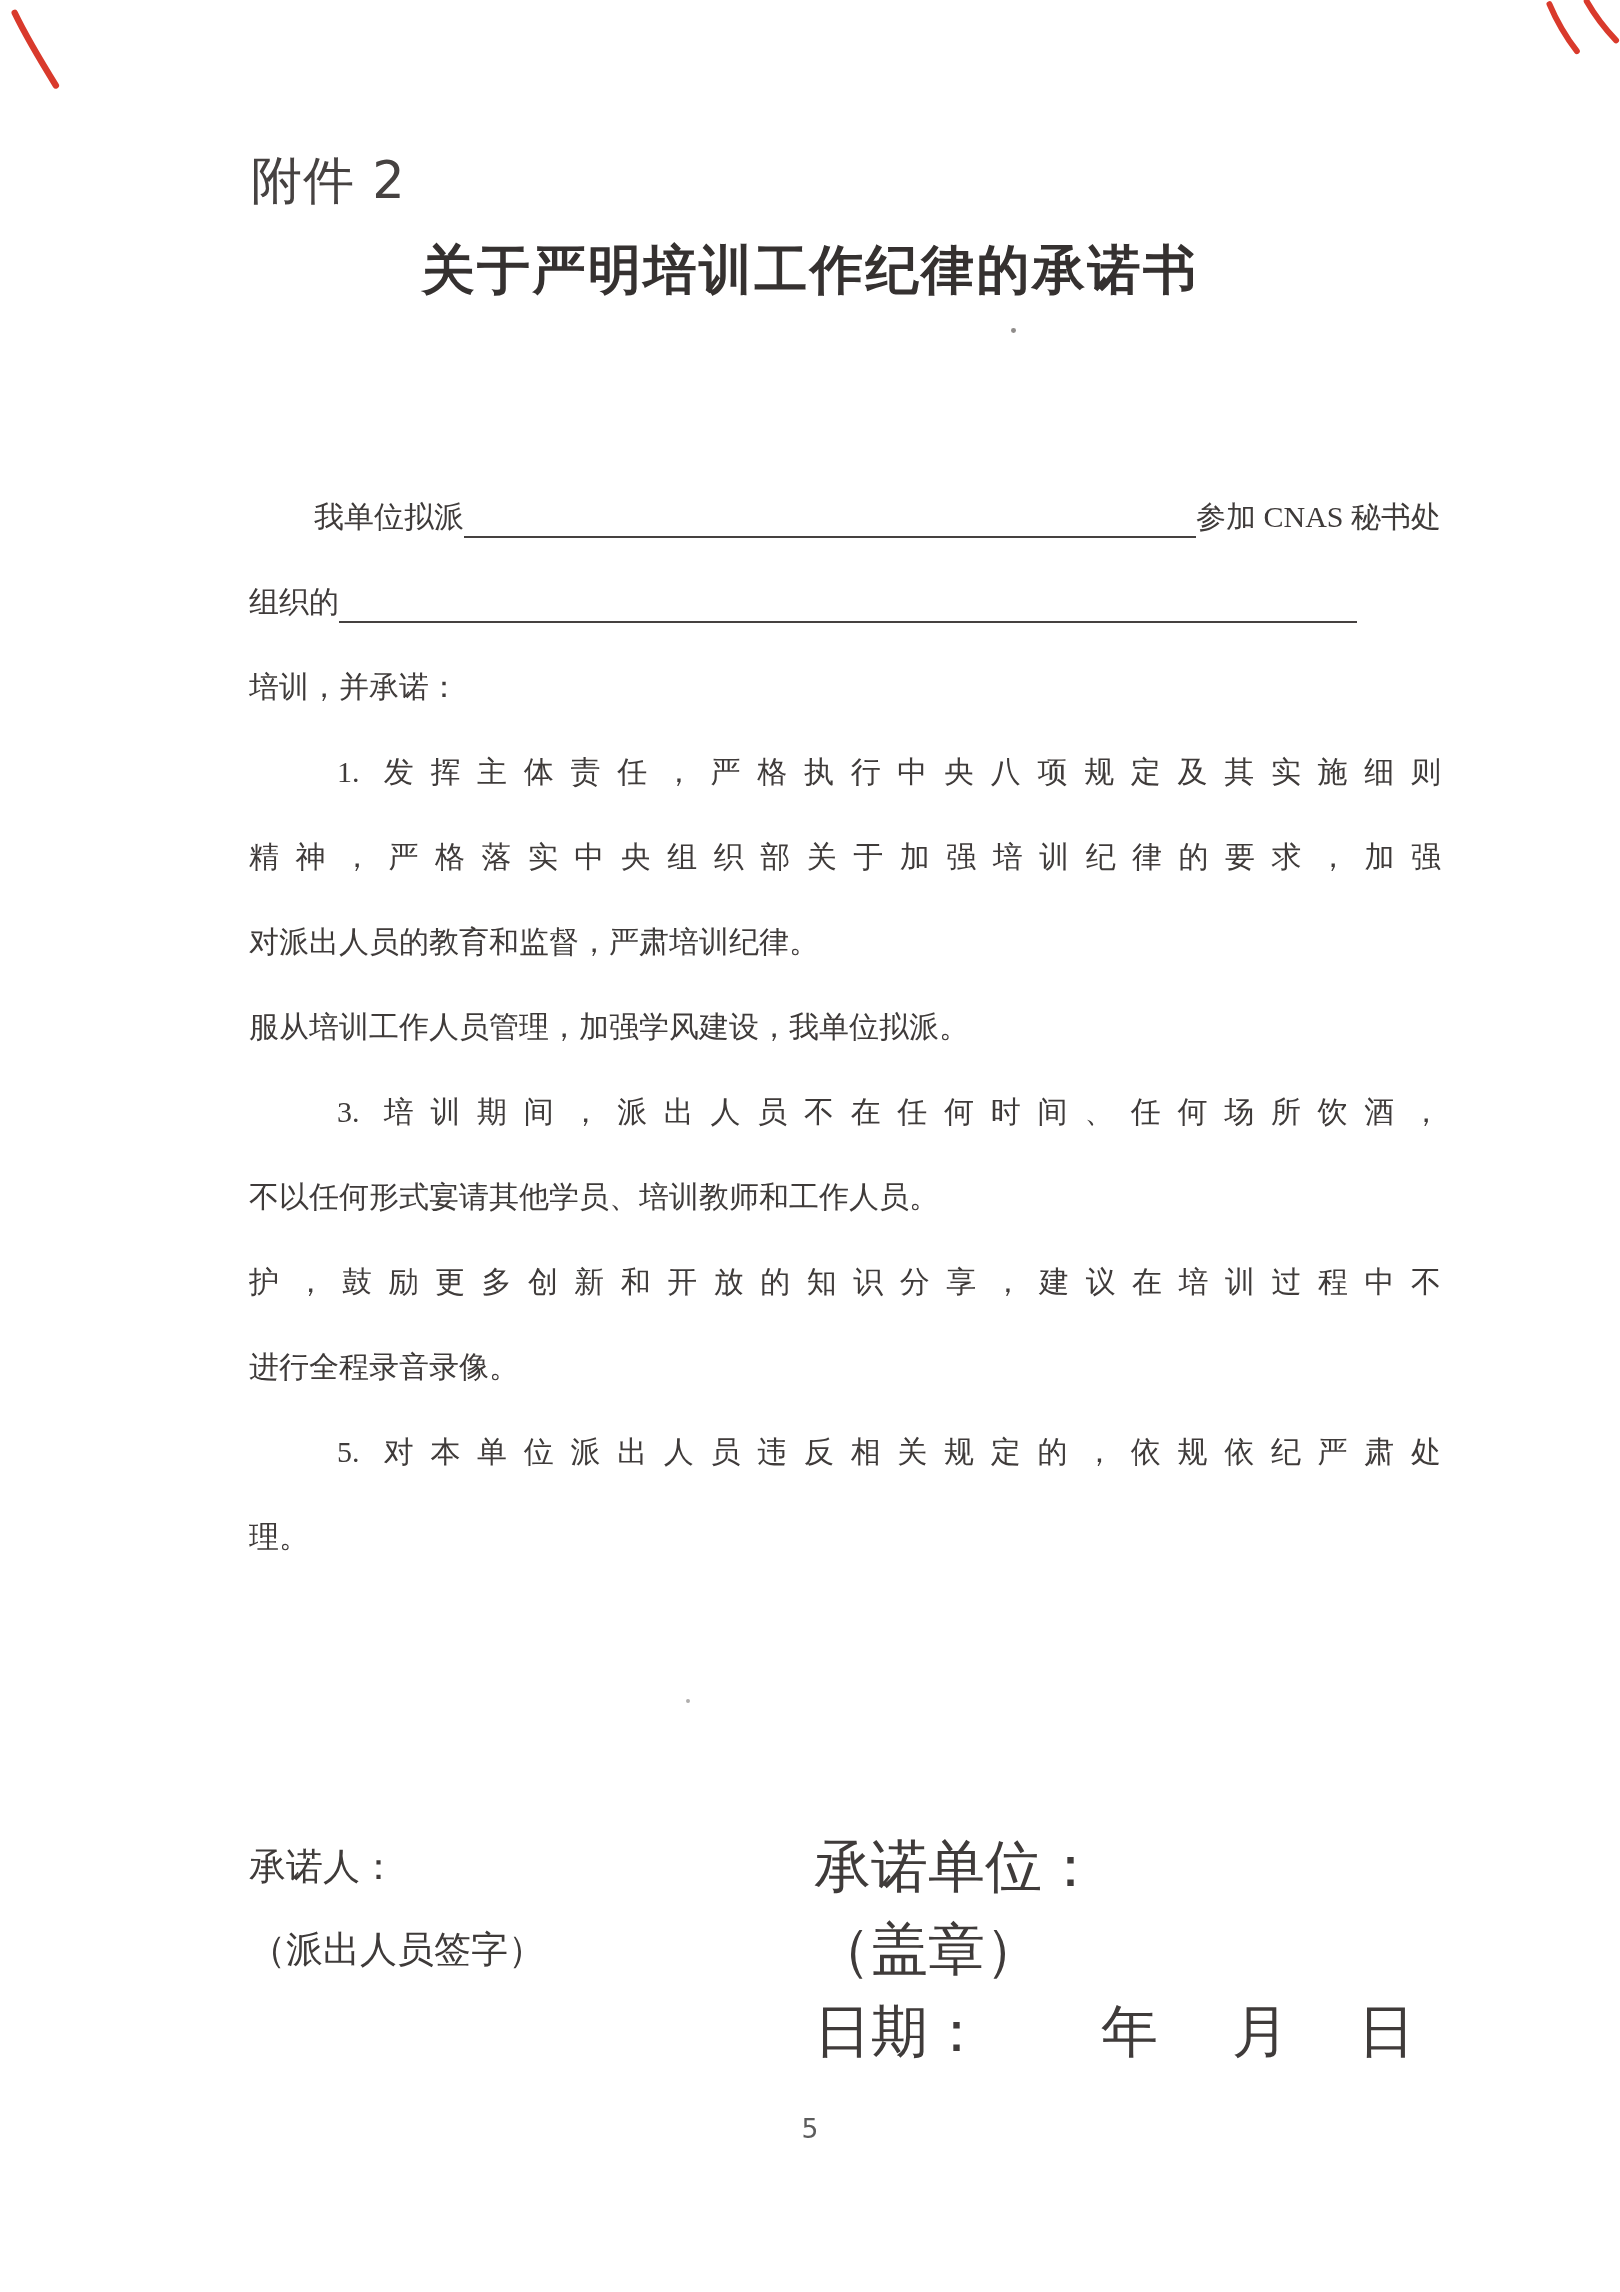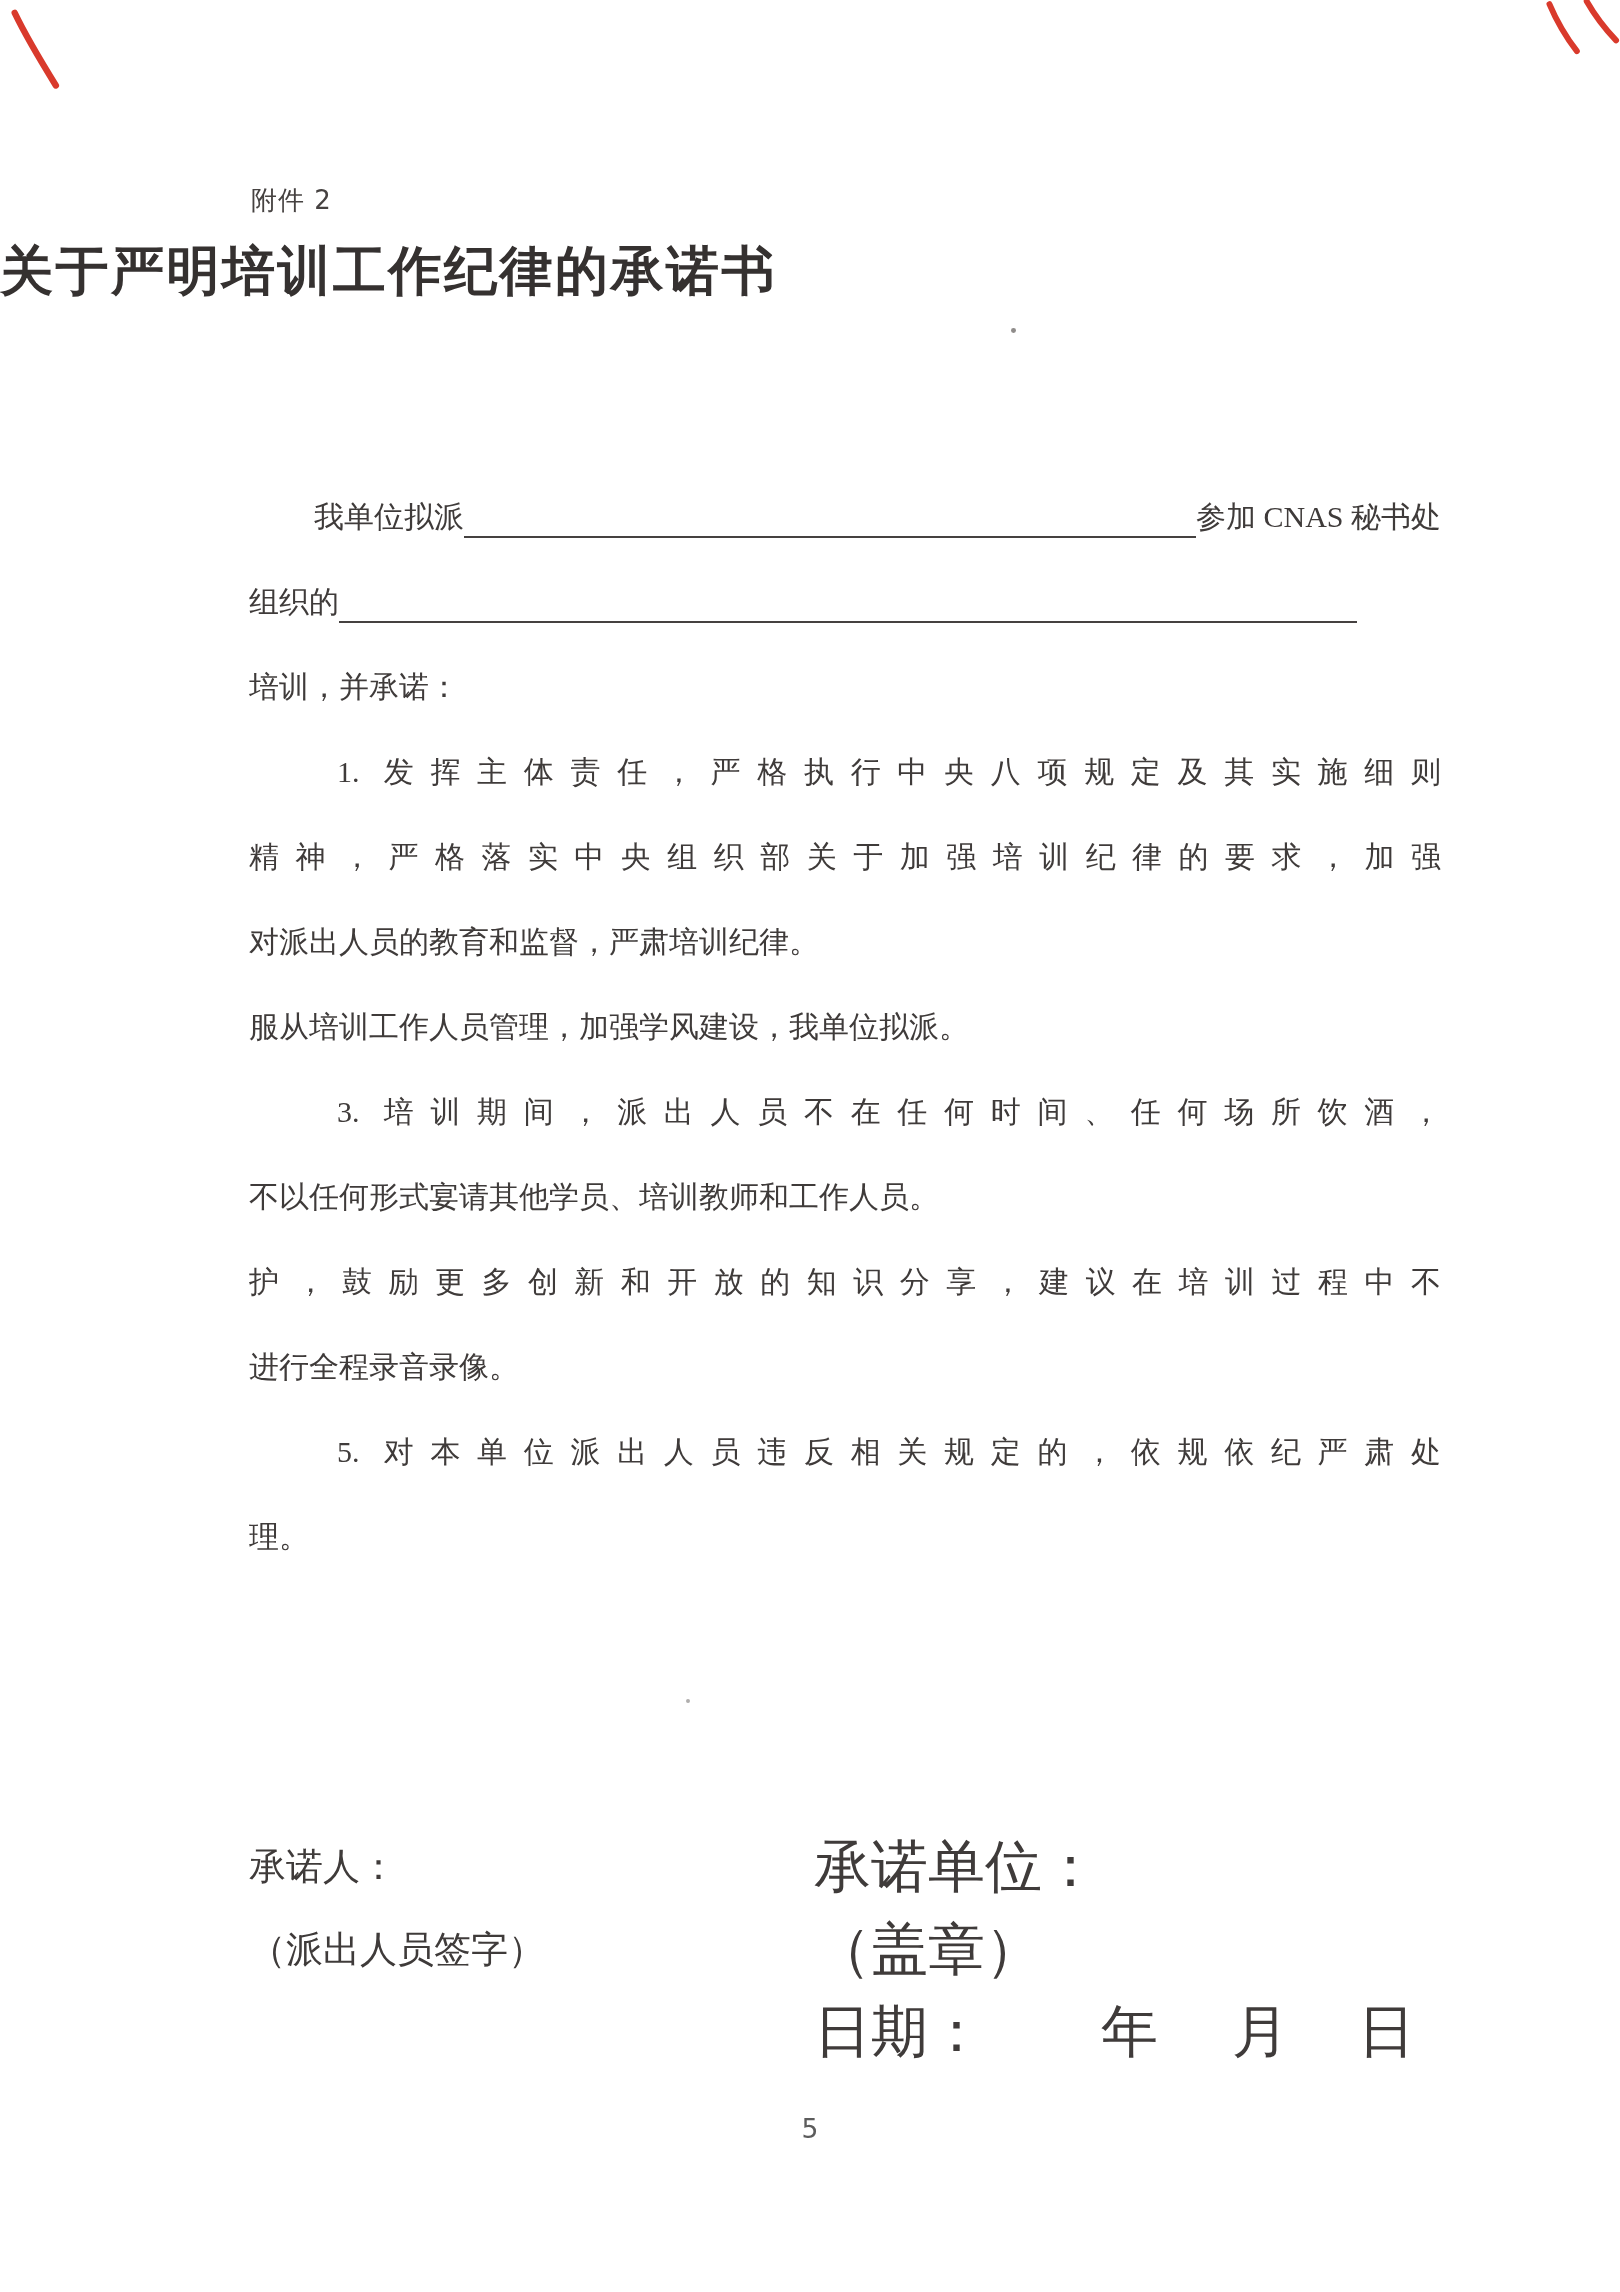--- a/index.html
+++ b/index.html
@@ -11,28 +11,28 @@
     color: #3f3b3a;
     overflow: hidden;
   }
 
   
   .red-marks { position: absolute; top: 0; left: 0; width: 1620px; height: 118px; }
 
   .attachment {
     position: absolute; top: 155px; left: 251px;
     font-family: "DejaVu Sans", "Liberation Sans", sans-serif;
-    font-size: 26px; line-height: 51px; font-weight: 500;
-    color: #464241; letter-spacing: 1px; margin-top: 20px;
+    font-size: 51px; line-height: 51px; font-weight: 500;
+    color: #464241; letter-spacing: 1px;
   }
 
   .doc-title {
     position: absolute; top: 239px; left: 0; right: 0;
-    text-align: left;
-    font-family: Liberation Sans, sans-serif;
+    text-align: center;
+    font-family: Liberation Serif, serif;
     font-size: 53px; line-height: 63px; font-weight: 700;
     color: #353130; letter-spacing: 2.5px;
   }
 
   .content {
     position: absolute; top: 487px; left: 249px; width: 1192px;
     font-size: 30px;
   }
   .line { height: 85px; line-height: 59px; white-space: nowrap; }
   .just { white-space: normal; text-align: justify; text-align-last: justify; }

